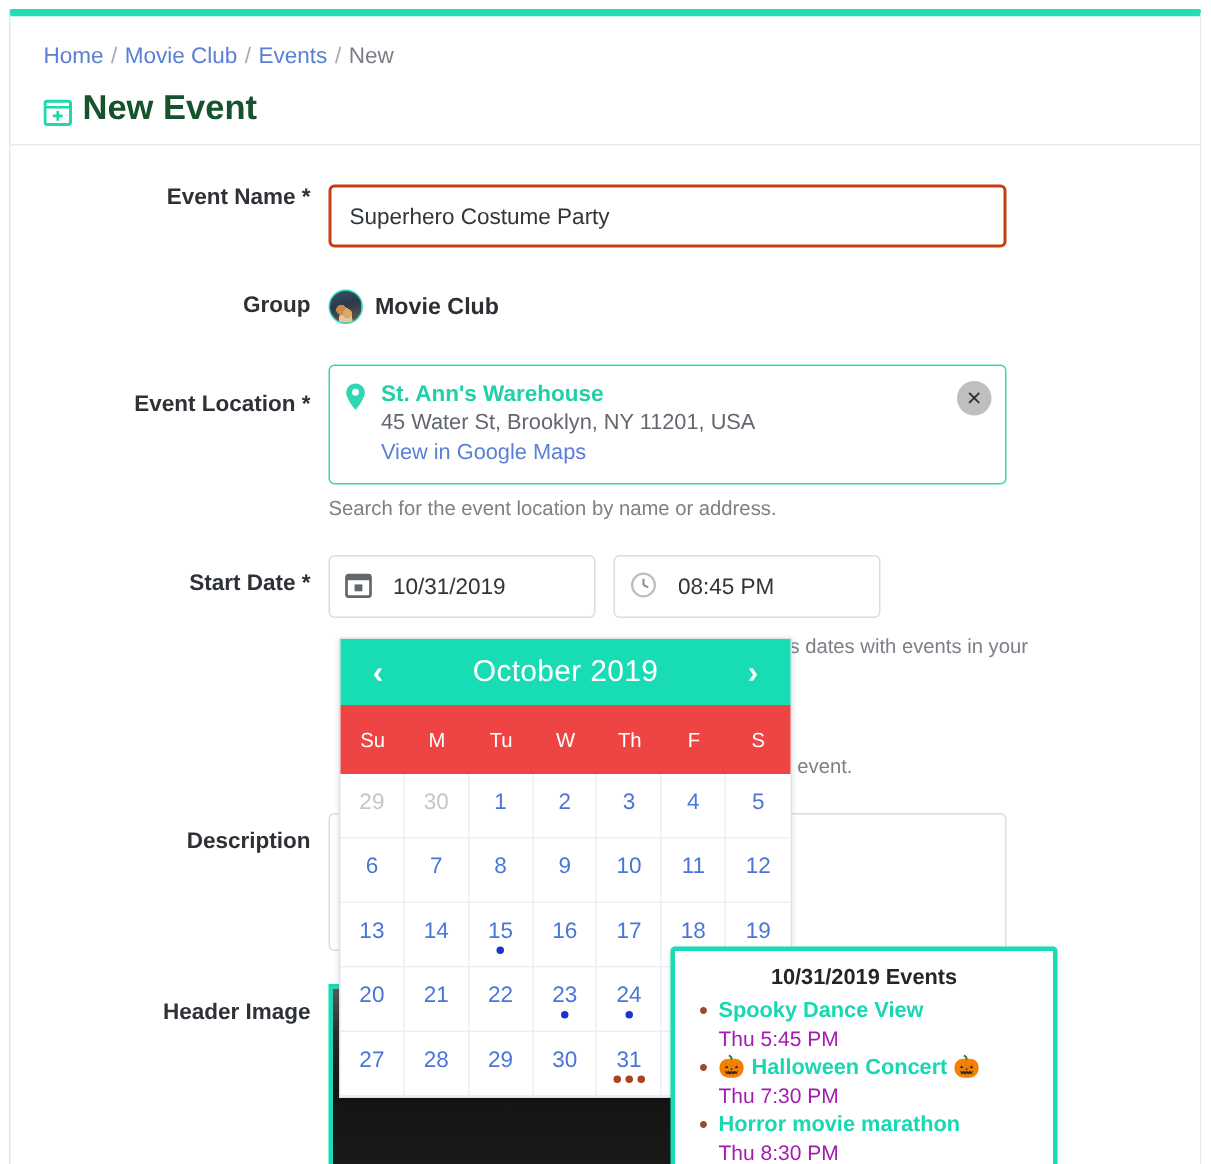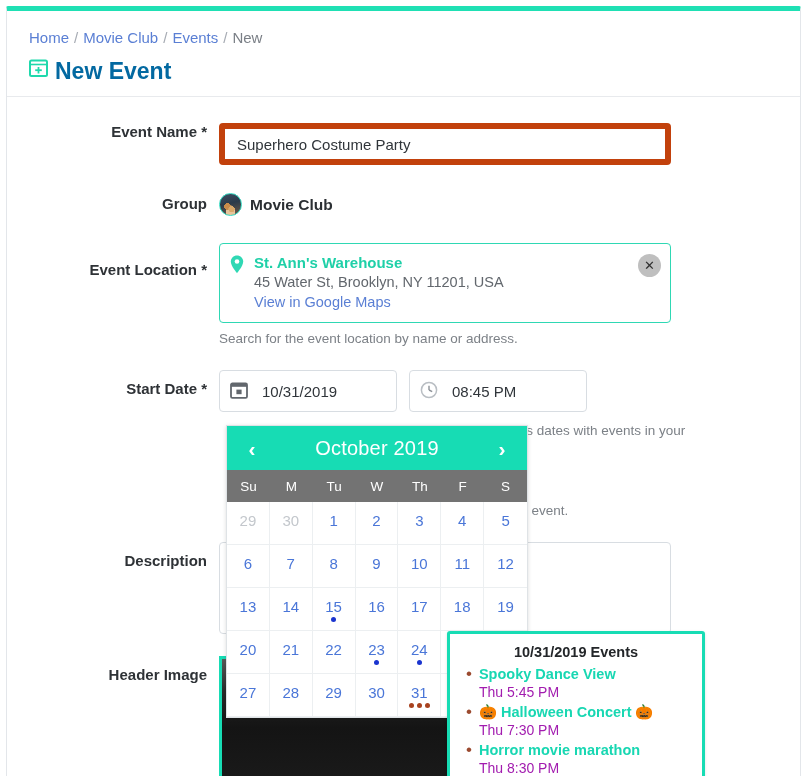--- a/index.html
+++ b/index.html
@@ -42,23 +42,23 @@
     color: #5a7fd4;
     text-decoration: none;
   }
   .breadcrumb .sep { color: #a6abb3; margin: 0 5px; }
   .breadcrumb .current { color: #7a7f86; }
 
   .page-title {
     margin-top: 11px;
     font-size: 23px;
     font-weight: bold;
-    color: #0369a1;
-    display: flex;
-    align-items: flex-start;
+    color: #14532d;
+    display: flex;
+    align-items: flex-end;
     line-height: 26px;
   }
   .page-title .ttl-ico {
     width: 19px; height: 19px;
     margin-right: 7px;
     position: relative;
     flex: 0 0 auto;
   }
   .page-title .ttl-ico svg { display:block; }
 
@@ -76,21 +76,21 @@
     padding-right: 12px;
     font-weight: bold;
     font-size: 15px;
     color: #2e3236;
     white-space: nowrap;
   }
   .fctl { flex: 1 1 auto; position: relative; }
 
   .textinput {
     height: 42px;
-    border: 6px solid #c2410c;
+    border: 2px solid #c2410c;
     border-radius: 4px;
     background: #fff;
     display: flex;
     align-items: center;
     padding: 0 12px;
     font-size: 15px;
     color: #30353a;
   }
 
   .help-text {
@@ -211,24 +211,24 @@
   }
   .dp-nav {
     font-size: 21px;
     line-height: 1;
     cursor: pointer;
     width: 22px;
     text-align: center;
     font-weight: bold;
   }
   .dp-dows {
-    background: #737373;
+    background: #ef4444;
     display: grid;
     grid-template-columns: repeat(7, 1fr);
-    height: 32px;
+    height: 46px;
   }
   .dp-dows div {
     color: #fff;
     font-size: 13.5px;
     display: flex;
     align-items: center;
     justify-content: center;
   }
   .dp-grid {
     display: grid;

